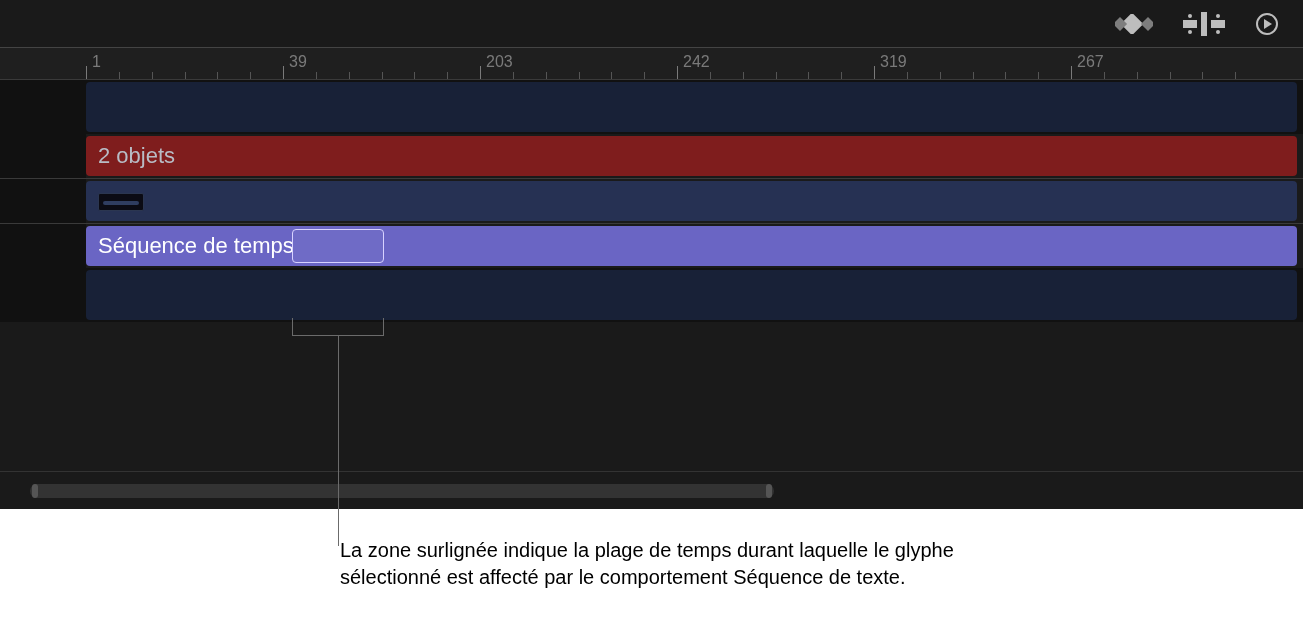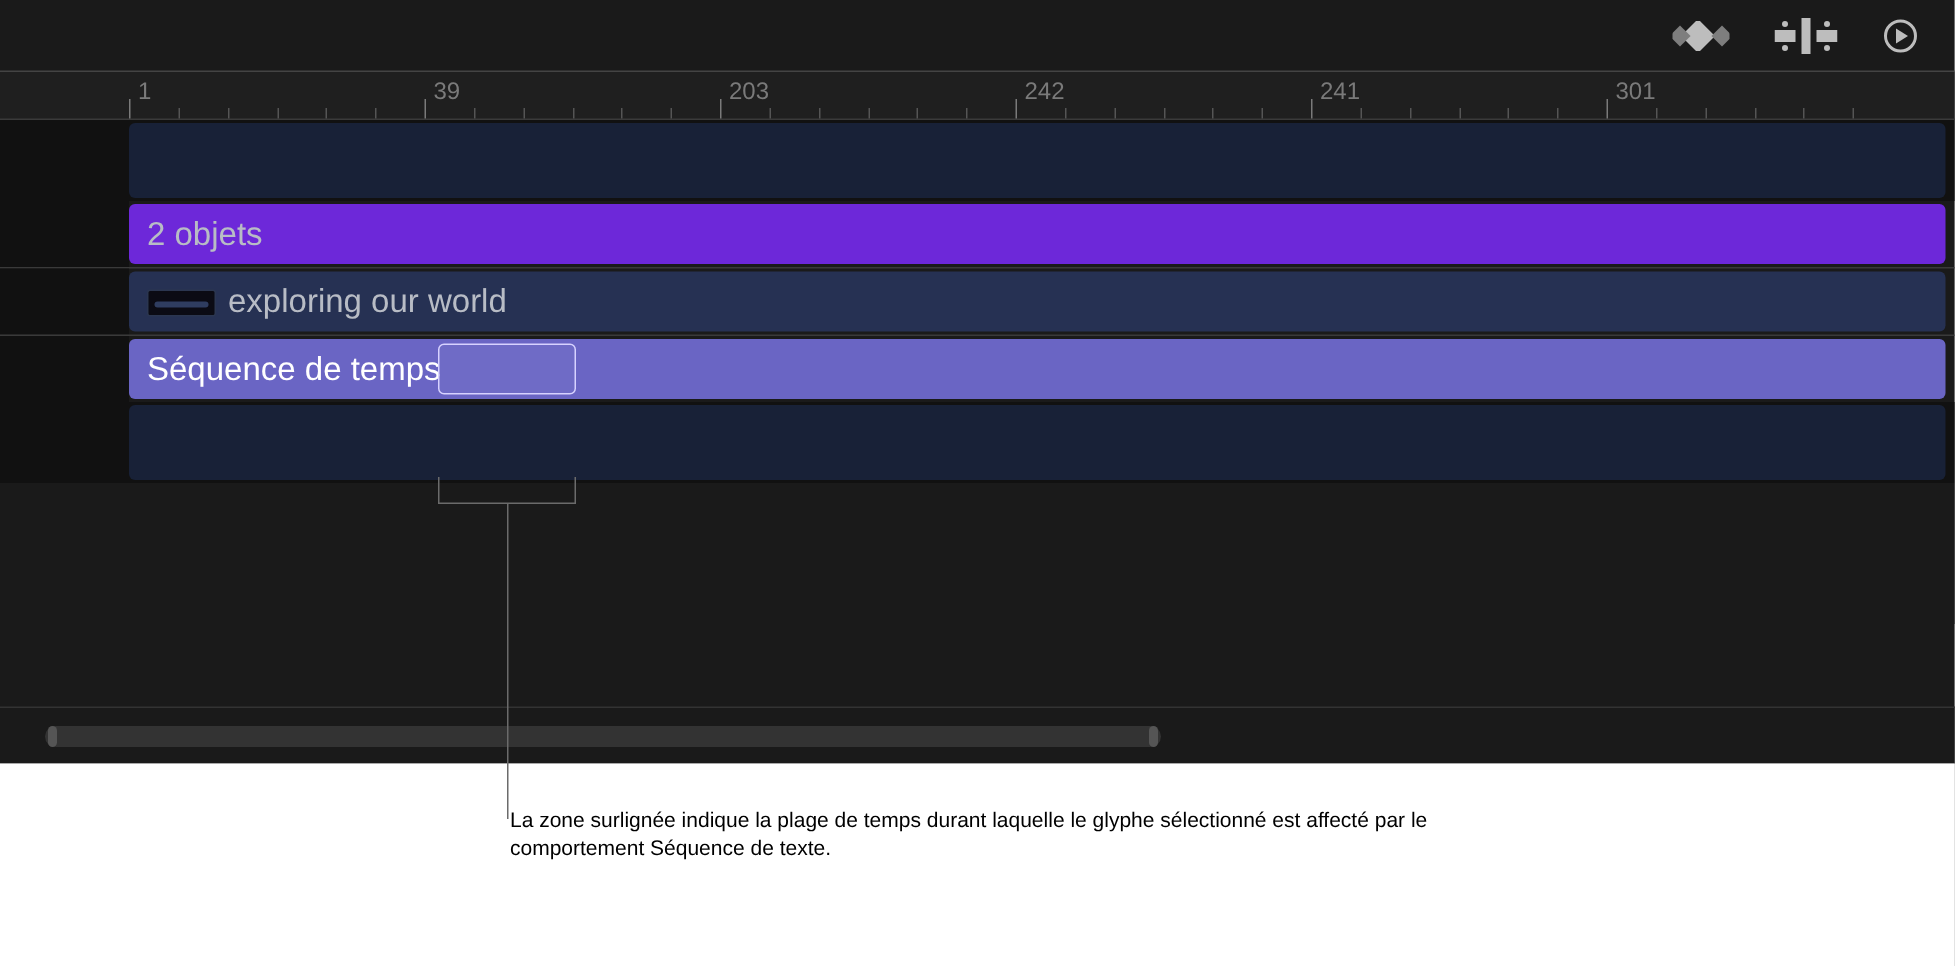--- a/index.html
+++ b/index.html
@@ -27,38 +27,38 @@
   .track-row { position:relative; height:44px; width:100%; }
 
   .gutter { position:absolute; left:0; top:0; width:86px; height:100%; background:#111; }
 
   .clip { position:absolute; left:86px; right:6px; top:2px; bottom:2px; border-radius:4px; }
   .clip-label { position:absolute; left:12px; top:50%; transform:translateY(-50%); color:#b8bcc5; font-size:22px; white-space:nowrap; }
   .clip-label.white { color:#fff; font-weight:500; }
   .thumb { display:inline-block; width:46px; height:18px; background:#0b0b14; border:1px solid #2b3650; border-radius:2px; margin-right:8px; vertical-align:middle; position:relative; }
   .thumb::after { content:""; position:absolute; left:4px; right:4px; top:7px; height:4px; background:#2f3d60; border-radius:2px; }
 
-  .group-row  .clip { background:#6d28d9; }
+  .group-row  .clip { background:#7f1d1d; }
   .text-row   .clip { background:#263153; }
   .behavior-row .clip { background:#6a65c4; }
 
   .highlight-box { position:absolute; top:3px; bottom:3px; border:1px solid #d7d2ff; border-radius:4px; background:rgba(255,255,255,0.04); }
 
   .divider-h { position:absolute; left:0; width:100%; height:1px; background:#3a3a3a; }
 
   
   .hscroll-region { position:absolute; left:0; bottom:0; width:100%; height:38px; background:#1a1a1a; border-top:1px solid #333; }
   .hscroll-track { position:absolute; left:30px; top:12px; height:14px; width:744px; background:#333; border-radius:7px; }
   .hscroll-handle { position:absolute; top:0; width:6px; height:14px; background:#555; border-radius:3px; }
 
   
   .caption-area { position:absolute; left:0; top:509px; width:100%; height:135px; background:#fff; }
   .leader-bracket { position:absolute; border-left:1px solid #6b6b6b; border-right:1px solid #6b6b6b; border-bottom:1px solid #6b6b6b; height:18px; }
   .leader-line { position:absolute; width:1px; background:#6b6b6b; }
-  .caption { position:absolute; color:#000; font-size:14px; line-height:1.35; }
+  .caption { position:absolute; color:#000; font-size:20px; line-height:1.35; }
 </style>
 </head>
 <body>
 
 <div id="app">
 
   <div class="panel">
 
     <div class="topbar">
       <span class="icon">
@@ -120,30 +120,30 @@
             <div class="line"></div>
             <div class="lbl">242</div>
           </div>
           <div class="mtick" style="left: 709.833px;"></div>
           <div class="mtick" style="left: 742.667px;"></div>
           <div class="mtick" style="left: 775.5px;"></div>
           <div class="mtick" style="left: 808.333px;"></div>
           <div class="mtick" style="left: 841.167px;"></div>
           <div class="major-tick" style="left: 874px;">
             <div class="line"></div>
-            <div class="lbl">241</div>
+            <div class="lbl">319</div>
           </div>
           <div class="mtick" style="left: 906.833px;"></div>
           <div class="mtick" style="left: 939.667px;"></div>
           <div class="mtick" style="left: 972.5px;"></div>
           <div class="mtick" style="left: 1005.33px;"></div>
           <div class="mtick" style="left: 1038.17px;"></div>
           <div class="major-tick" style="left: 1071px;">
             <div class="line"></div>
-            <div class="lbl">301</div>
+            <div class="lbl">267</div>
           </div>
           <div class="mtick" style="left: 1103.83px;"></div>
           <div class="mtick" style="left: 1136.67px;"></div>
           <div class="mtick" style="left: 1169.5px;"></div>
           <div class="mtick" style="left: 1202.33px;"></div>
           <div class="mtick" style="left: 1235.17px;"></div>
         </div>
     </div>
 
     <div class="tracks">
@@ -159,21 +159,21 @@
           <span class="clip-label">2 objets</span>
         </div>
       </div>
 
       <div class="divider-h" style="position:relative;top:0;"></div>
 
       <div class="track-row text-row">
         <div class="gutter"></div>
         <div class="clip">
           <span class="clip-label">
-            <span class="thumb"></span><span>exploring our world</span>
+            <span class="thumb"></span>
           </span>
         </div>
       </div>
 
       <div class="divider-h" style="position:relative;top:0;"></div>
 
       <div class="track-row behavior-row">
         <div class="gutter"></div>
         <div class="clip">
           <span class="clip-label white">Séquence de temps</span>

